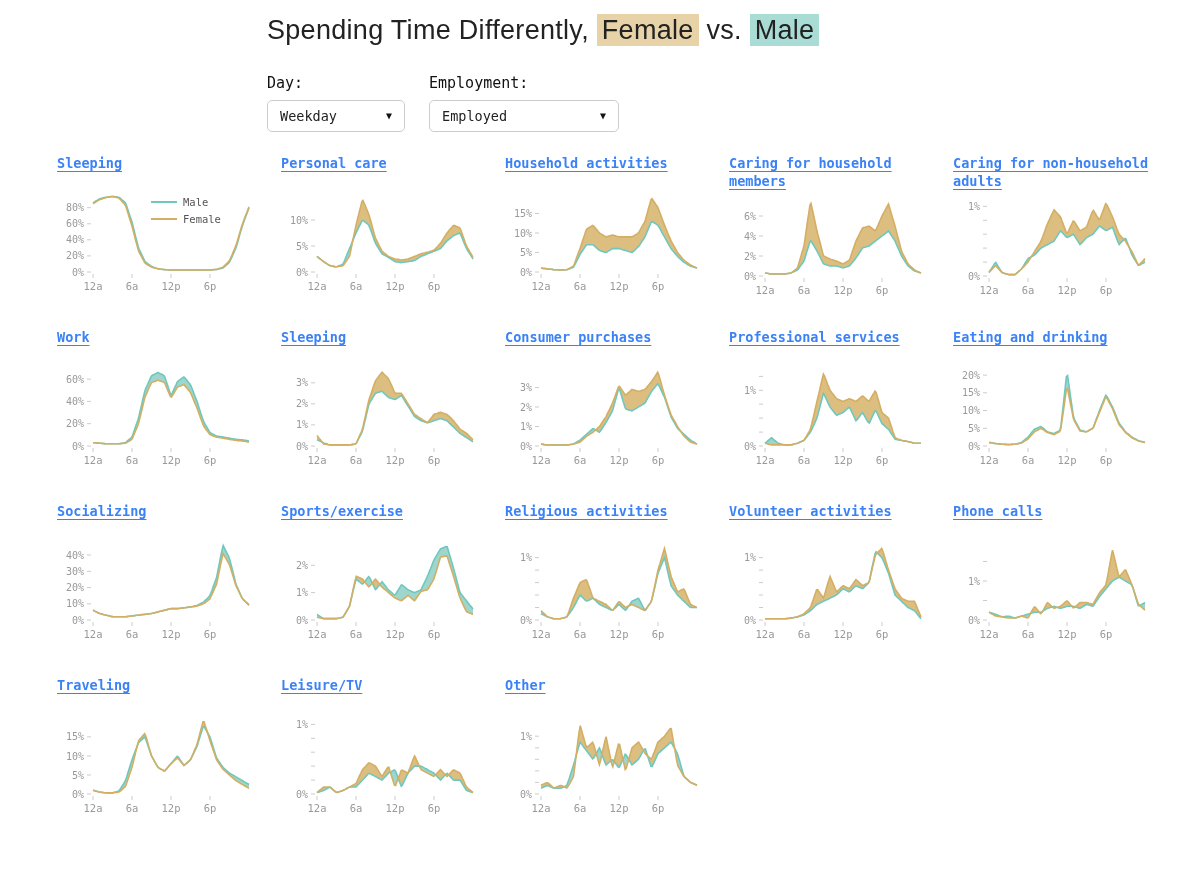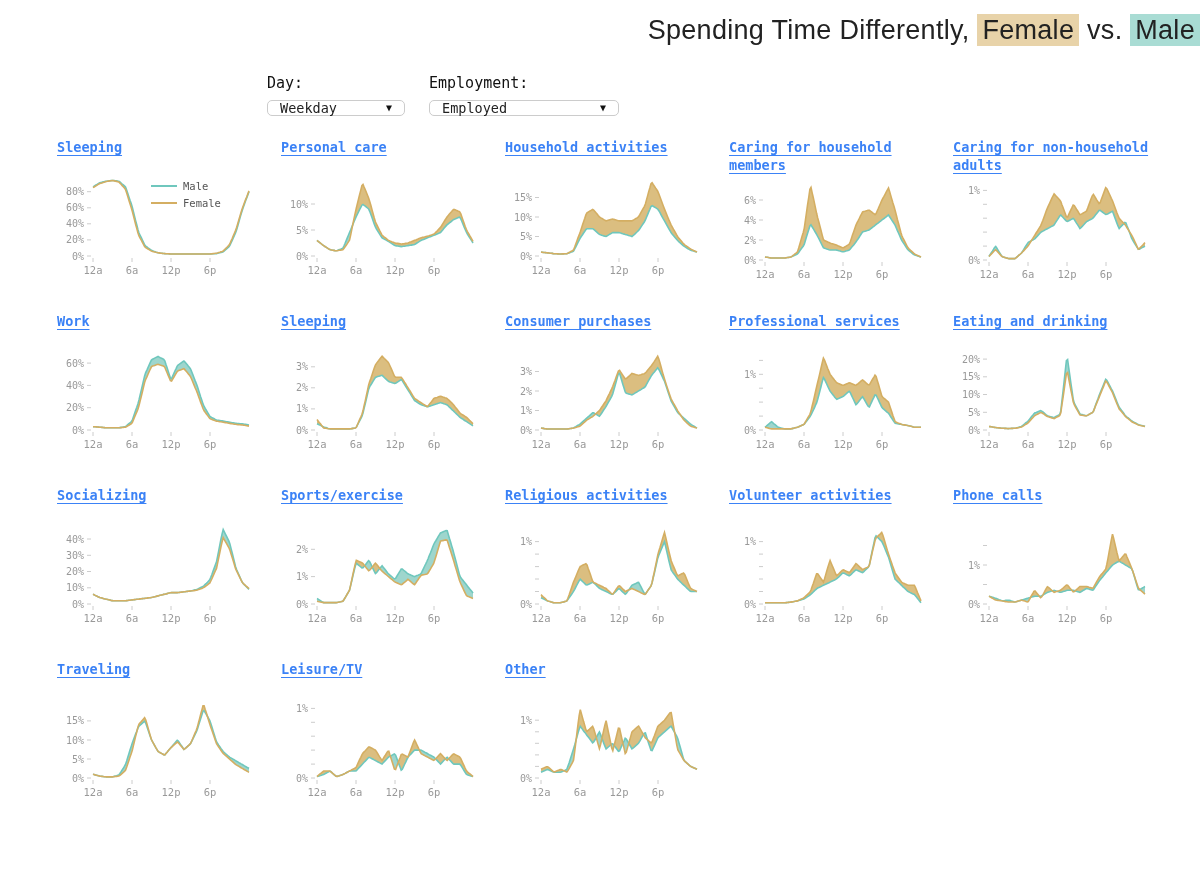--- a/index.html
+++ b/index.html
@@ -1,24 +1,24 @@
 <!DOCTYPE html>
 <html><head>
 <meta charset="utf-8">
 <style>
   html,body{margin:0;padding:0;background:#ffffff;}
   body{width:1200px;height:875px;overflow:hidden;font-family:"Liberation Sans",sans-serif;color:#222;}
   .header{padding:14px 0 0 267px;}
-  .title{font-size:27px;font-weight:500;letter-spacing:.3px;color:#222;line-height:1.25;text-align:right;}
+  .title{font-size:27px;font-weight:500;letter-spacing:.3px;color:#222;line-height:1.25;}
   .title .hl{padding:1px 5px;}
   .subtitle{font-size:16px;color:#3c3c3c;letter-spacing:.3px;margin-top:6px;}
   .controls{margin:26px 0 0 267px;display:flex;gap:24px;font-family:"DejaVu Sans Mono",monospace;}
   .ctrl label{display:block;font-size:15px;color:#111;margin-bottom:8px;}
   .selectbox{display:flex;align-items:center;justify-content:space-between;
-    border:1px solid #ccc;border-radius:5px;background:#fff;height:16px;
+    border:1px solid #ccc;border-radius:5px;background:#fff;height:32px;
     padding:0 12px;font-size:13.5px;cursor:pointer;box-sizing:border-box;}
   .selectbox .arrow{font-size:10px;color:#111;margin-left:14px;}
   #day-box{width:138px;}
   #emp-box{width:190px;}
   .grid{margin:22px 0 0 57px;display:grid;grid-template-columns:repeat(5,224px);}
   .cell{height:174px;display:flex;flex-direction:column;box-sizing:border-box;}
   .chart-title{font-family:"DejaVu Sans Mono",monospace;font-size:13.5px;font-weight:600;
     color:#3b82f6;text-decoration:underline;text-underline-offset:3px;line-height:1.35;
     padding-right:18px;}
   .plot{margin-top:auto;margin-bottom:26px;}

